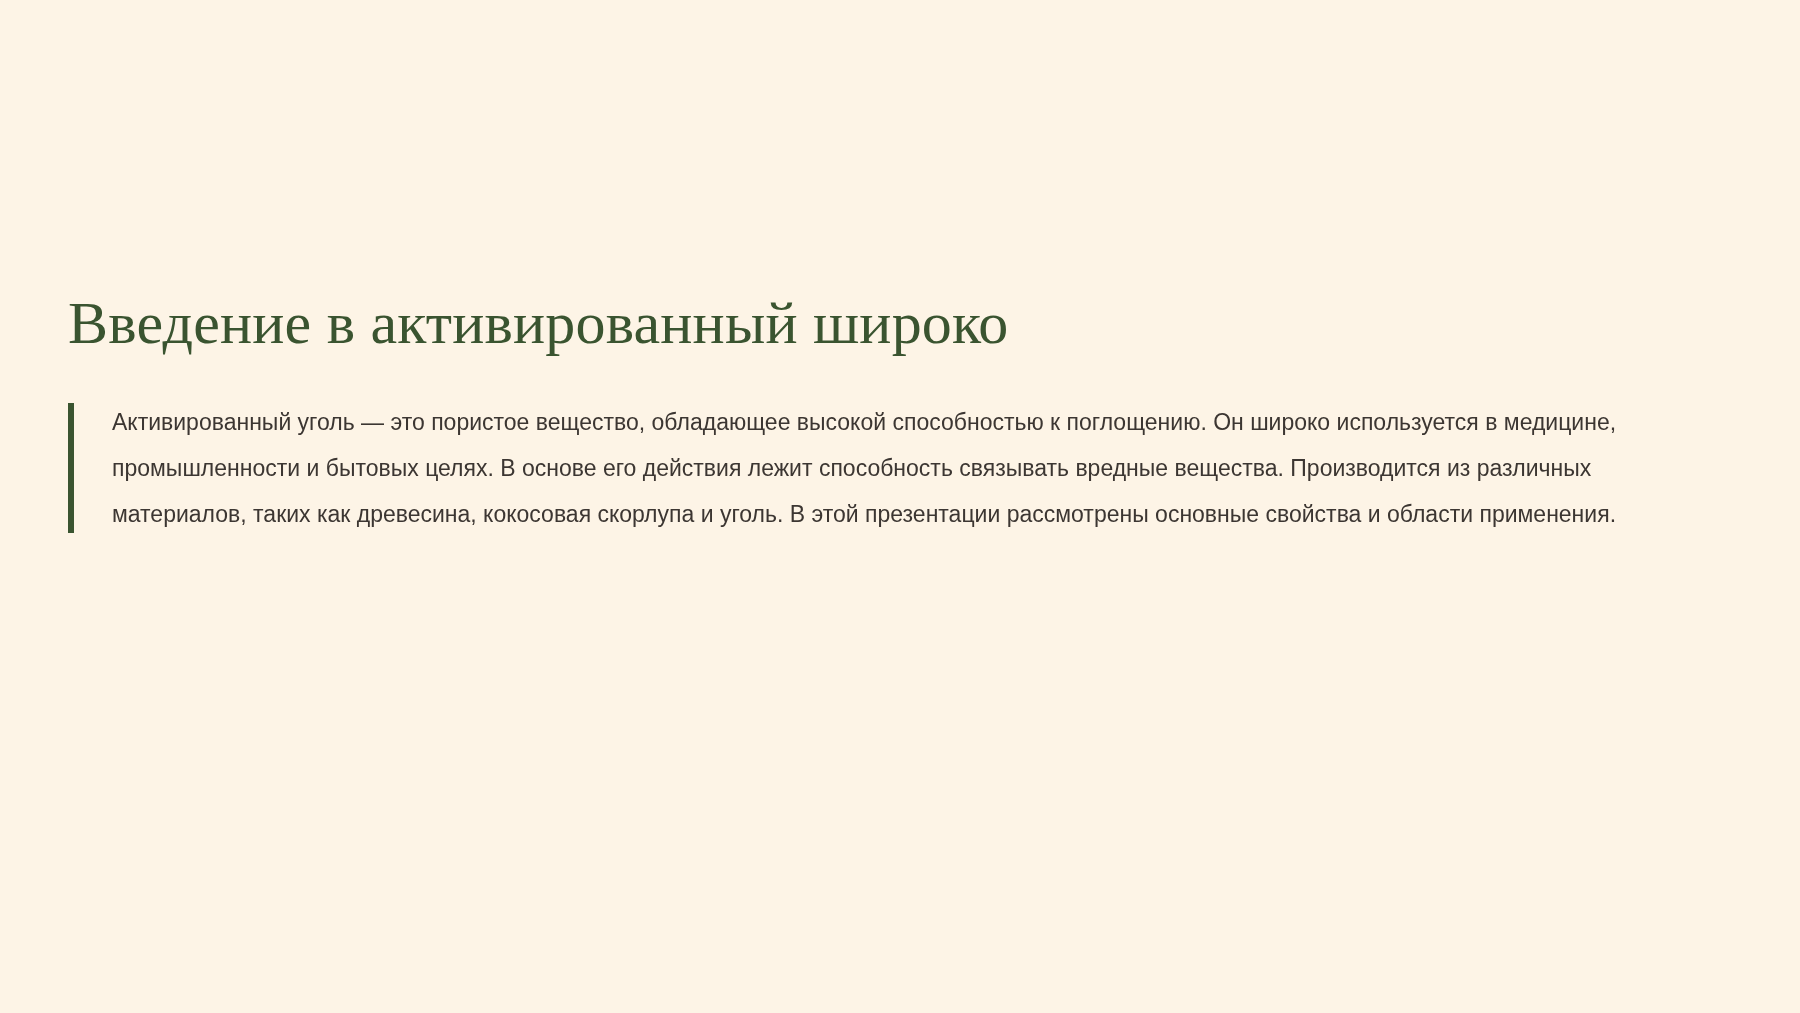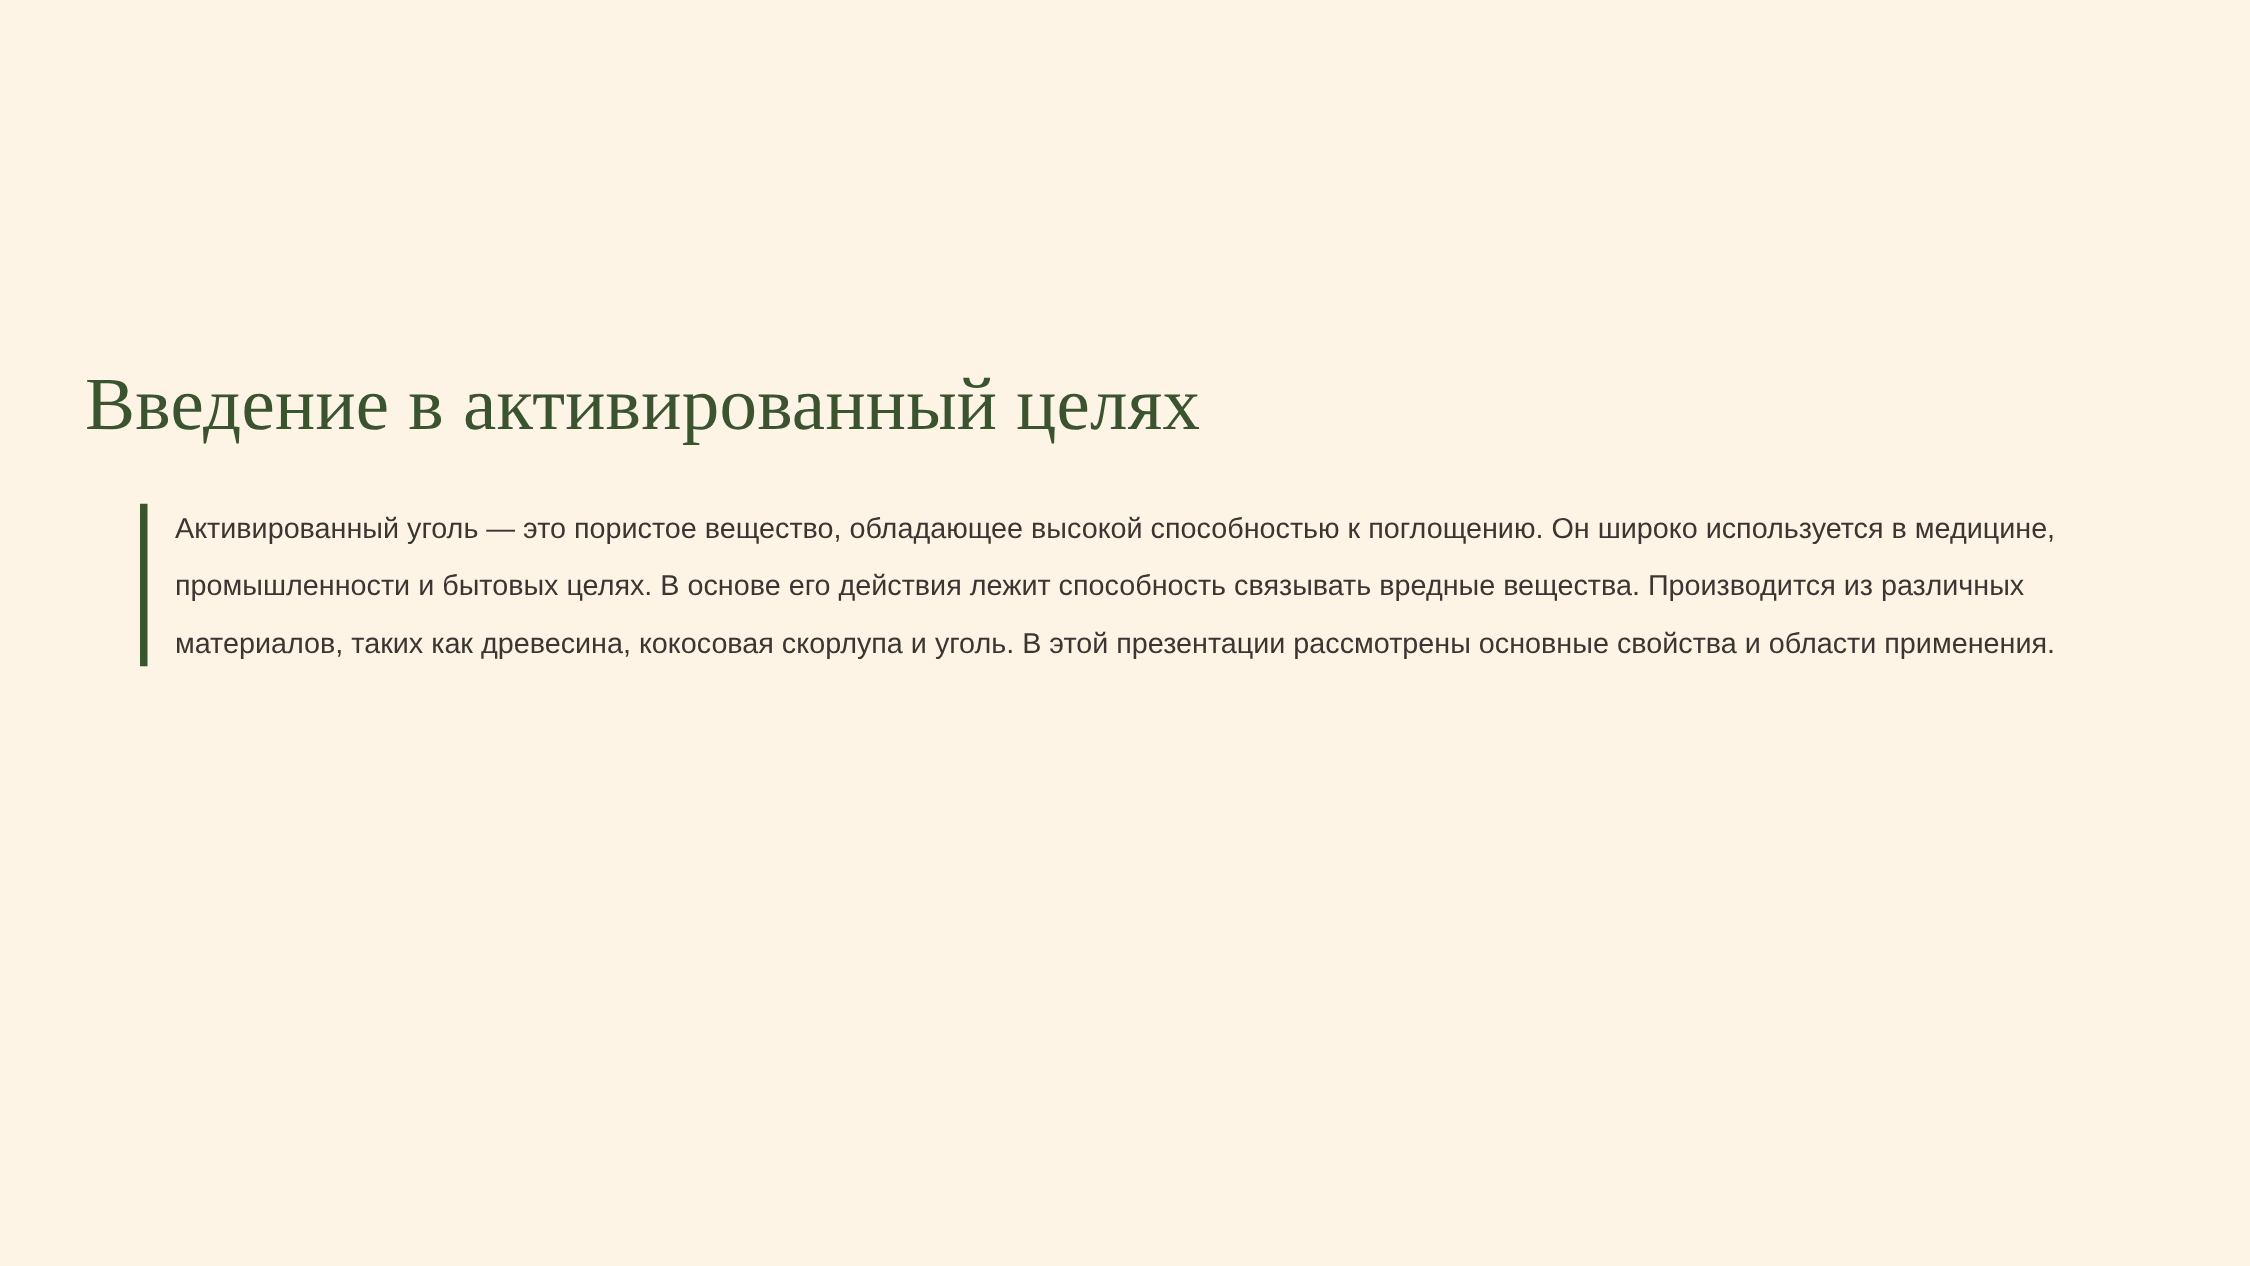--- a/index.html
+++ b/index.html
@@ -36,22 +36,21 @@
     font-weight: 400;
     line-height: 1.12;
     color: #3a5430;
     letter-spacing: 0.2px;
     white-space: nowrap;
   }
 
   .body-block {
     position: relative;
     margin-top: 42px;
-    padding-left: 28px;
-    margin-left: 44px;
+    padding-left: 44px;
   }
 
   .accent-bar {
     position: absolute;
     left: 0;
     top: 4px;
     bottom: 4px;
     width: 6px;
     background: #3a5430;
   }
@@ -66,21 +65,21 @@
     text-align: left;
   }
 </style>
 </head>
 <body>
 
 <div class="slide">
 
   <div class="slide-content">
 
-    <h1 class="slide-title">Введение в активированный целях</h1>
+    <h1 class="slide-title">Введение в активированный широко</h1>
 
     <div class="body-block">
       <div class="accent-bar"></div>
       <p class="body-text">Активированный уголь — это пористое вещество, обладающее высокой способностью к поглощению. Он широко используется в медицине, промышленности и бытовых целях. В основе его действия лежит способность связывать вредные вещества. Производится из различных материалов, таких как древесина, кокосовая скорлупа и уголь. В этой презентации рассмотрены основные свойства и области применения.</p>
     </div>
 
   </div>
 
 </div>
 

